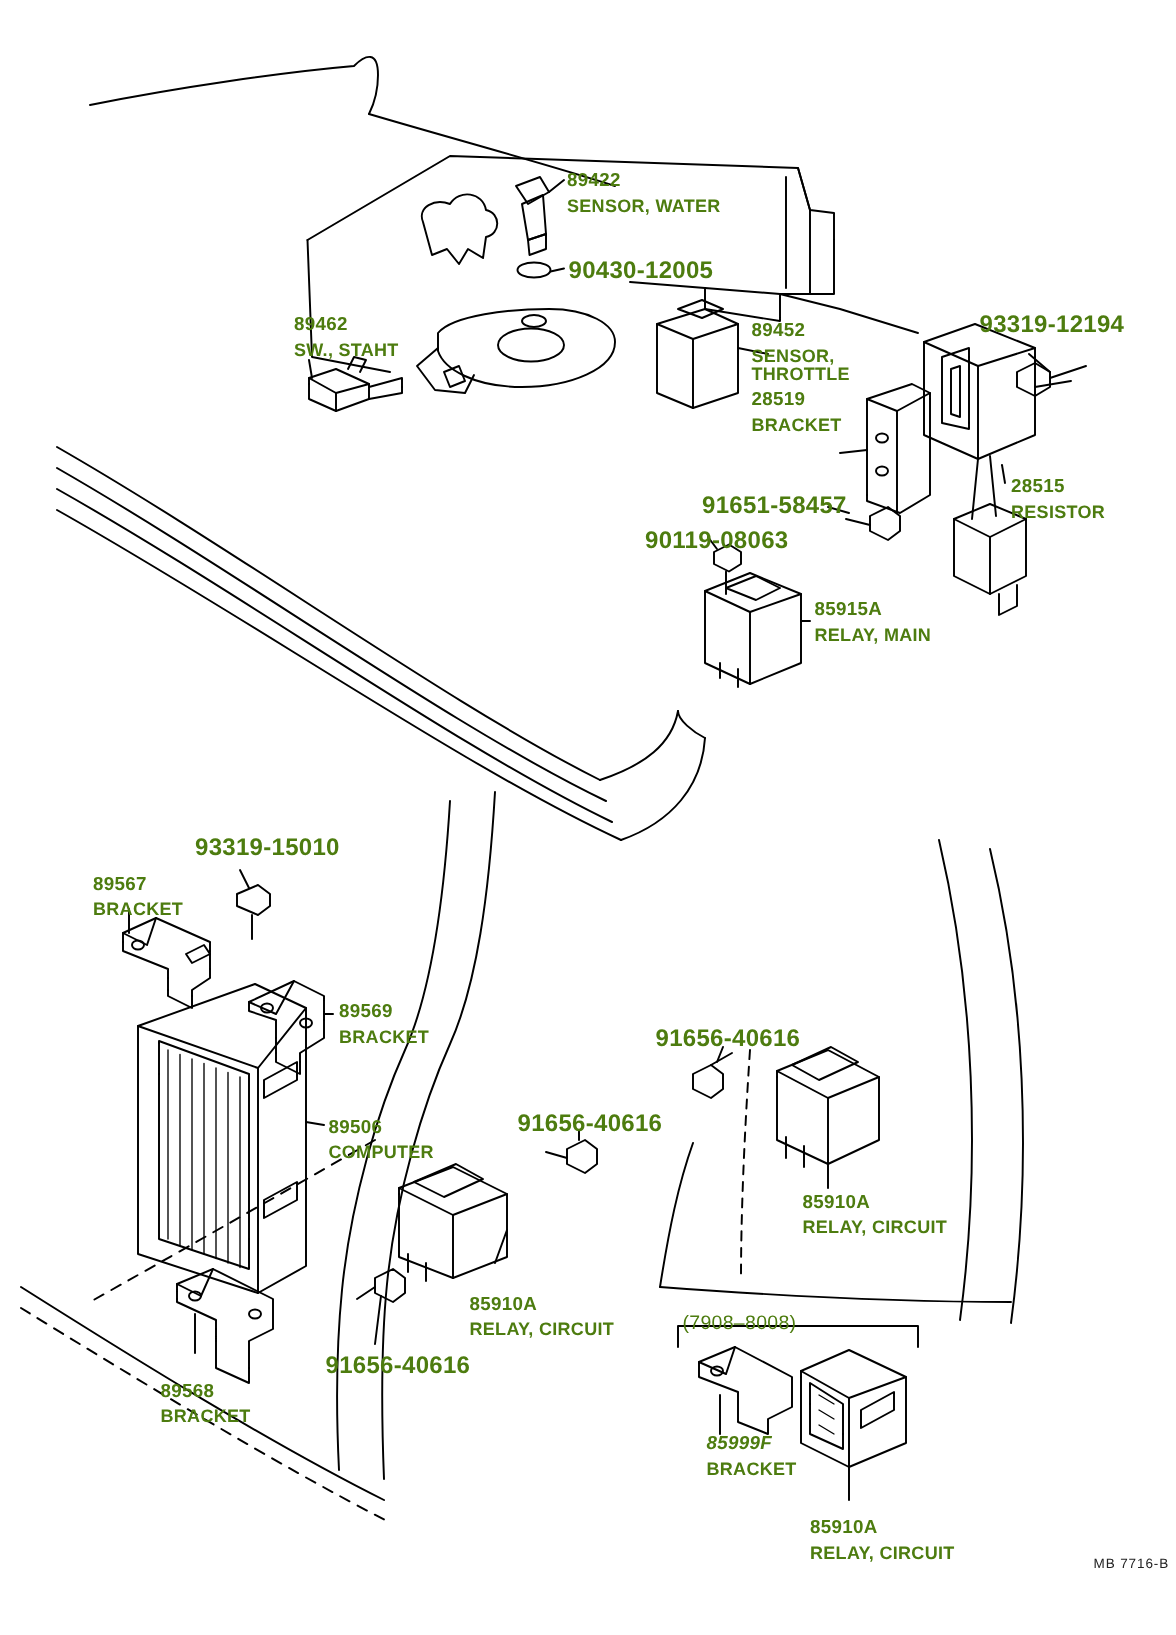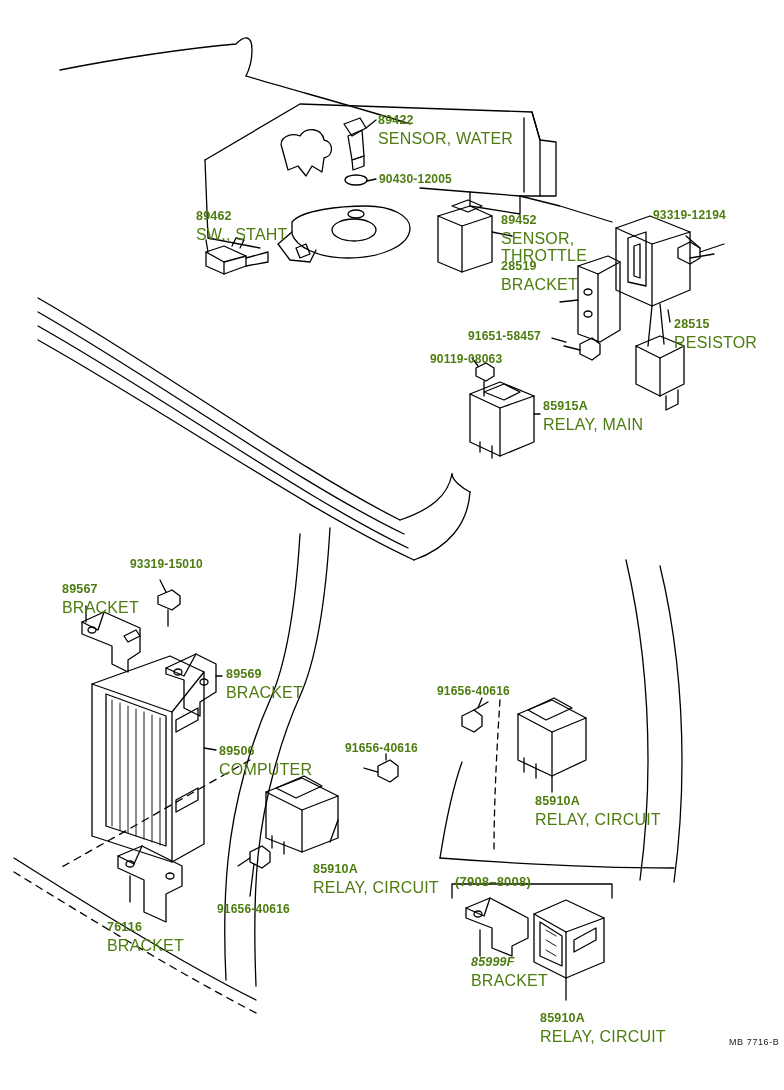--- a/index.html
+++ b/index.html
@@ -29,30 +29,30 @@
     color: #4d7c0f;
     line-height: 1.04;
     white-space: pre;
     letter-spacing: 0.2px;
   }
   .lbl-part {
     font-size: 12.5px;
     font-weight: 700;
   }
   .lbl-desc {
-    font-size: 16px;
-    font-weight: 400;
-  }
-  .lbl-bolt {
     font-size: 12px;
     font-weight: 700;
   }
+  .lbl-bolt {
+    font-size: 16px;
+    font-weight: 700;
+  }
   .lbl-range {
     font-size: 13px;
-    font-weight: 700;
+    font-weight: 400;
     text-align: center;
   }
   .lbl-code {
     font-size: 9px;
     font-weight: 400;
     letter-spacing: 0.6px;
     color: #222;
   }
 </style>
 </head>
@@ -283,21 +283,21 @@
   <div class="label lbl-bolt" style="left:437px; top:685px;">91656-40616</div>
 
   <div class="label lbl-part" style="left:535px; top:795px;">85910A</div>
   <div class="label lbl-desc" style="left:535px; top:812px;">RELAY, CIRCUIT</div>
 
   <div class="label lbl-part" style="left:313px; top:863px;">85910A</div>
   <div class="label lbl-desc" style="left:313px; top:880px;">RELAY, CIRCUIT</div>
 
   <div class="label lbl-bolt" style="left:217px; top:903px;">91656-40616</div>
 
-  <div class="label lbl-part" style="left:107px; top:921px;">76116</div>
+  <div class="label lbl-part" style="left:107px; top:921px;">89568</div>
   <div class="label lbl-desc" style="left:107px; top:938px;">BRACKET</div>
 
   <div class="label lbl-range" style="left:455px; top:875px;">(7908–8008)</div>
 
   <div class="label lbl-part" style="left:471px; top:956px;font-style:italic;">85999F</div>
   <div class="label lbl-desc" style="left:471px; top:973px;">BRACKET</div>
 
   <div class="label lbl-part" style="left:540px; top:1012px;">85910A</div>
   <div class="label lbl-desc" style="left:540px; top:1029px;">RELAY, CIRCUIT</div>
 

